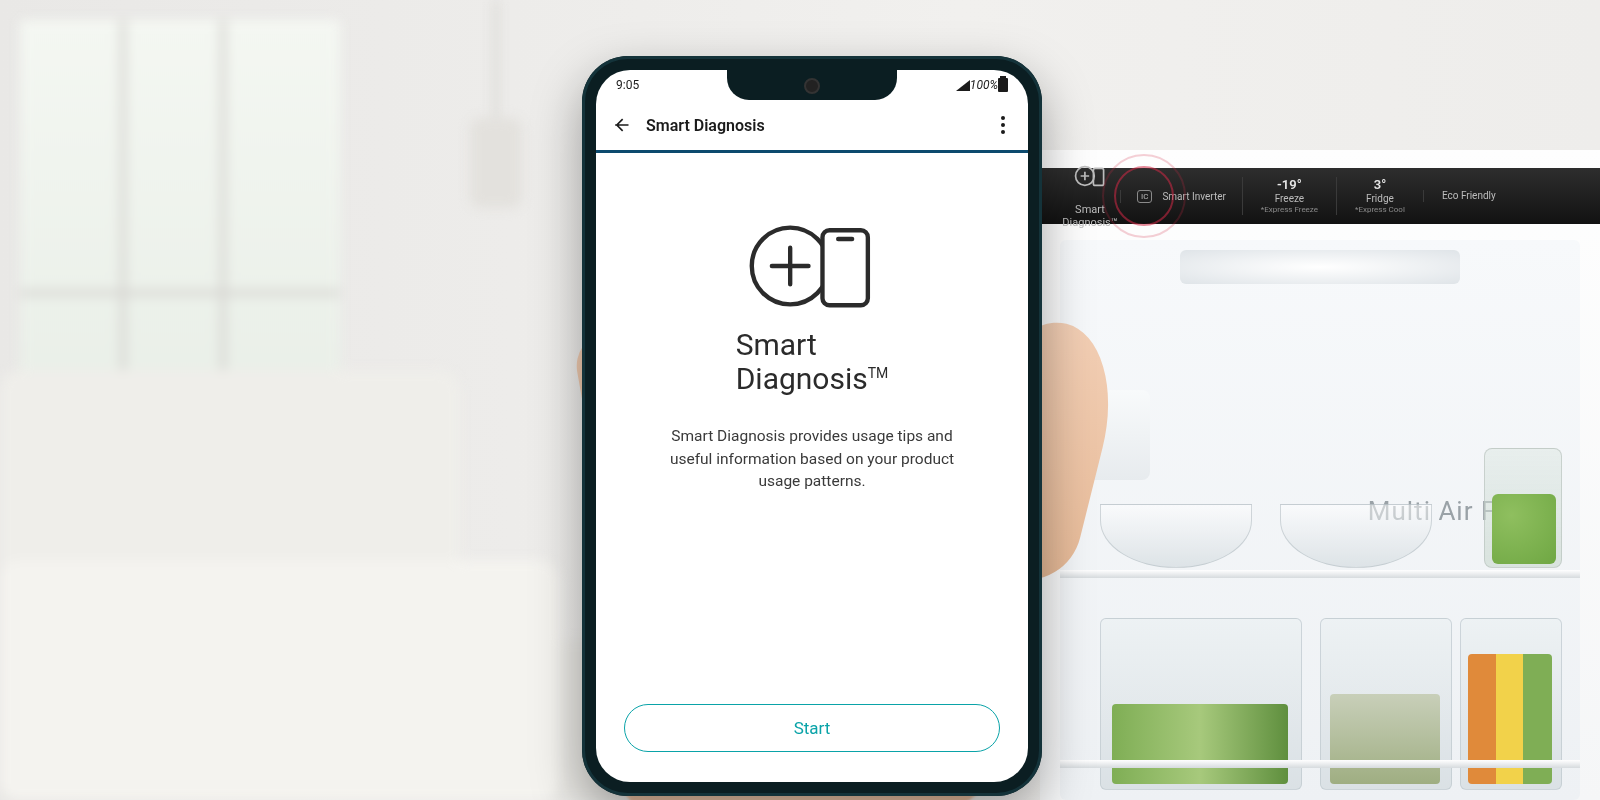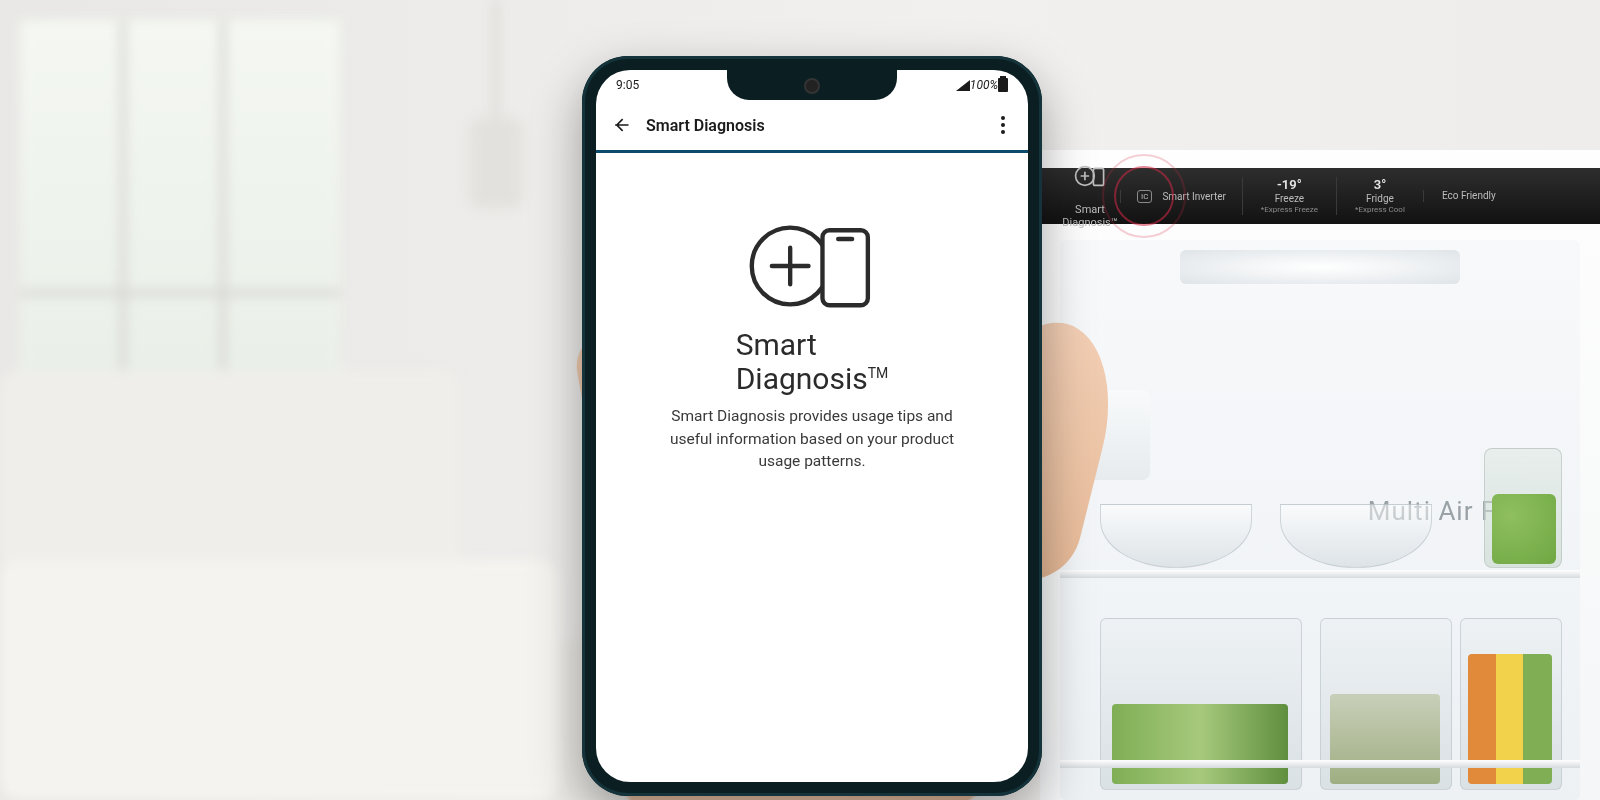--- a/index.html
+++ b/index.html
@@ -64,21 +64,21 @@
   .back{width:22px;height:22px;display:flex;align-items:center;justify-content:center;margin-right:14px;}
   .back svg{width:20px;height:20px;stroke:#1b1b1b;stroke-width:2;fill:none;}
   .appbar-title{font-size:16px;font-weight:600;color:#1b1b1b;}
   .kebab{margin-left:auto;width:22px;height:22px;display:flex;flex-direction:column;align-items:center;justify-content:center;gap:3px;}
   .kebab span{width:4px;height:4px;background:#1b1b1b;border-radius:50%;}
   .content{position:absolute;left:0;right:0;top:80px;bottom:0;padding:38px 28px 0;display:flex;flex-direction:column;align-items:center;}
   .logo-wrap{margin-top:30px;}
   .logo-wrap svg{width:140px;height:96px;stroke:#2b2b2b;stroke-width:5;fill:none;stroke-linecap:round;stroke-linejoin:round;}
   .feat-title{margin-top:10px;font-size:30px;line-height:1.12;color:#2b2b2b;text-align:left;align-self:center;}
   .feat-title .tm{font-size:14px;vertical-align:super;}
-  .desc{margin-top:10px;font-size:15.5px;line-height:1.45;color:#3a3a3a;text-align:center;max-width:300px;}
+  .desc{margin-top:30px;font-size:15.5px;line-height:1.45;color:#3a3a3a;text-align:center;max-width:300px;}
   .desc p{margin:0 0 16px;}
   .start-btn{position:absolute;left:28px;right:28px;bottom:30px;height:46px;border:1.5px solid #0aa3a8;border-radius:26px;background:#fff;color:#0aa3a8;font-size:17px;display:flex;align-items:center;justify-content:center;cursor:pointer;}
 </style>
 </head>
 <body>
 
 <div class="scene">
 
   <div class="room">
     <div class="floor"></div>
@@ -184,17 +184,20 @@
             <line x1="110" y1="24" x2="126" y2="24"></line>
           </svg>
         </div>
         <div class="feat-title">
           <span>Smart</span><br>
           <span>Diagnosis</span><span class="tm">TM</span>
         </div>
         <div class="desc">
           <p>Smart Diagnosis provides usage tips and useful information based on your product usage patterns.</p>
         </div>
+        <div class="start-btn">
+          <span>Start</span>
+        </div>
       </div>
     </div>
   </div>
 
 </div>
 
 </body></html>

